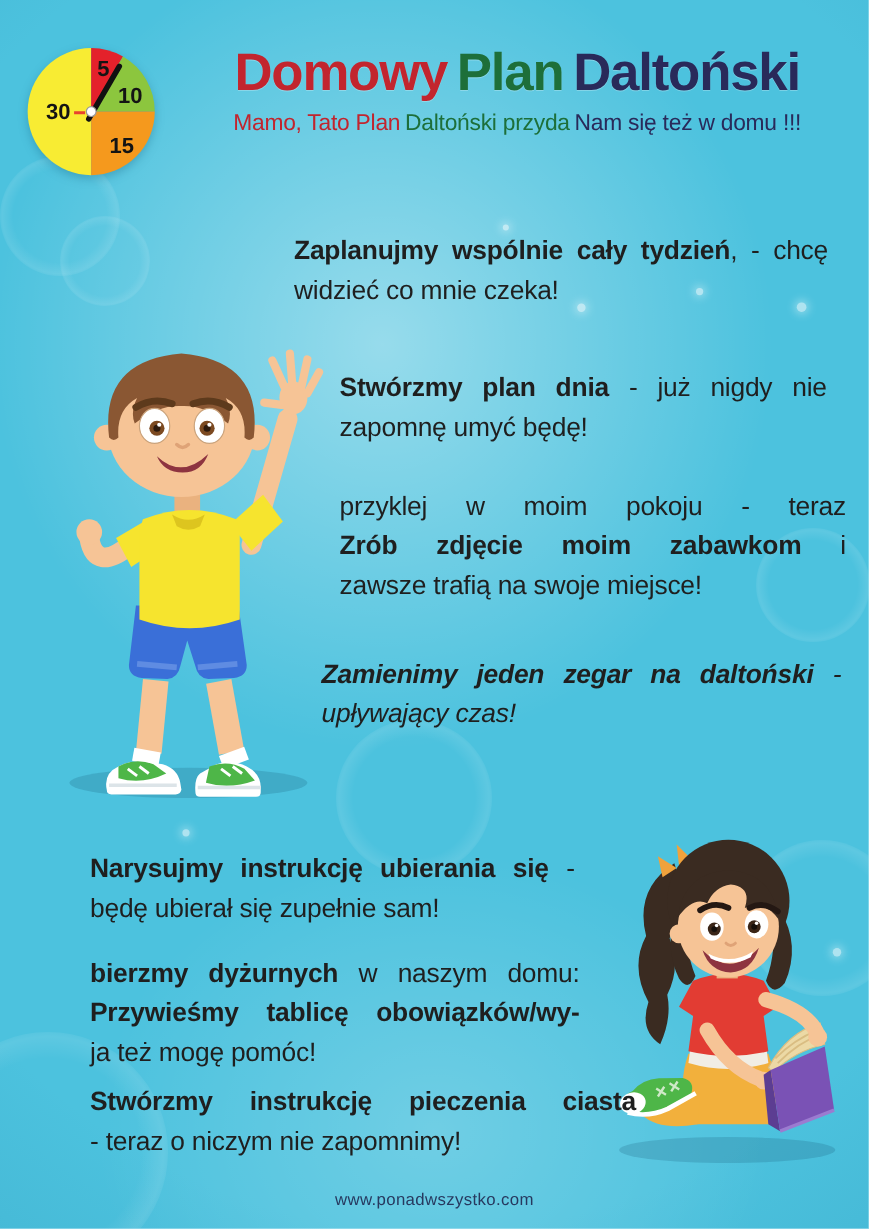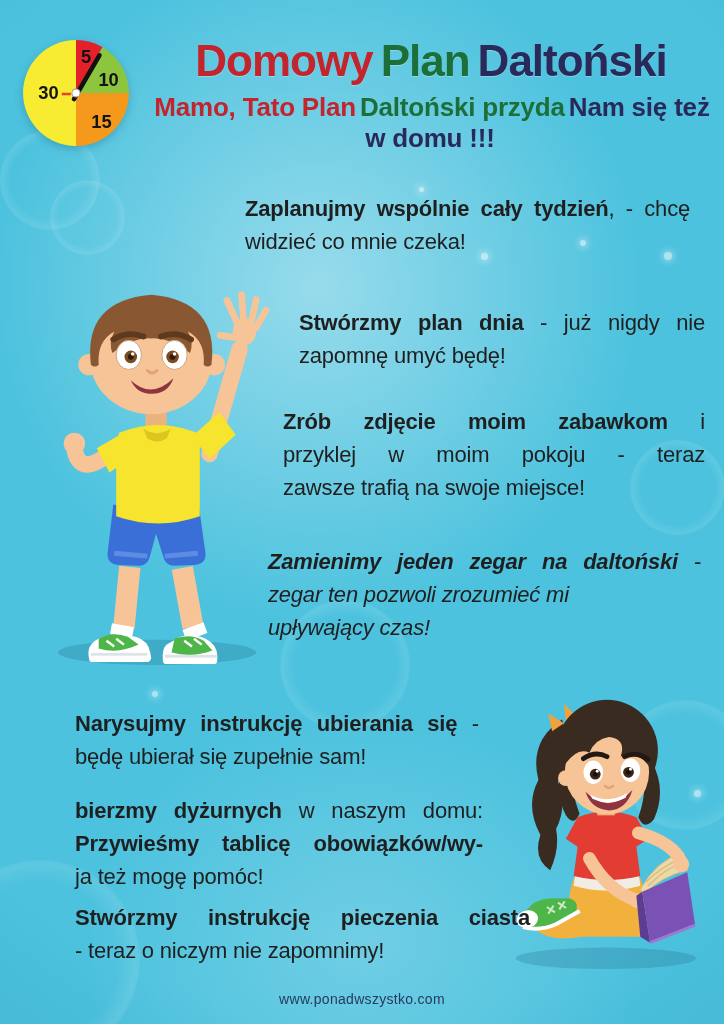--- a/index.html
+++ b/index.html
@@ -13,38 +13,38 @@
       var(--bg,#4cc2de);
   }
   .bokeh{position:absolute;border-radius:50%;pointer-events:none;
     background:radial-gradient(circle, rgba(255,255,255,0) 55%, rgba(255,255,255,0.10) 68%, rgba(255,255,255,0.02) 74%, rgba(255,255,255,0) 78%);}
   .sparkle{position:absolute;border-radius:50%;background:#fff;opacity:.55;box-shadow:0 0 7px 2px rgba(255,255,255,.7);}
 
   
   .header{position:absolute;left:148px;top:36px;width:566px;text-align:center;}
   .title{font-size:44px;font-weight:700;line-height:1.12;letter-spacing:-1px;
     text-shadow:0 1px 0 rgba(255,255,255,.25);}
-  .subtitle{font-size:26px;font-weight:700;margin-top:7px;letter-spacing:-0.2px;}
+  .subtitle{font-size:19px;font-weight:400;margin-top:7px;letter-spacing:-0.2px;}
   .c-red{color:var(--title-red,#c2252e);}
   .c-green{color:var(--title-green,#1d6f3a);}
   .c-navy{color:var(--title-navy,#292a5a);}
   .title span{margin:0 4px;}
   .subtitle span{margin:0 2px;}
 
   
   .clock{position:absolute;left:21px;top:38px;width:110px;height:110px;
     filter:drop-shadow(0 3px 4px rgba(0,60,90,.25));}
   .clock text{font-family:"Liberation Sans",sans-serif;font-weight:700;fill:#141414;}
 
   
   .item{position:absolute;color:var(--text,#1f1f1f);font-size:22px;line-height:33px;letter-spacing:-0.2px;}
   .item .b{font-weight:700;}
   .line.wide{text-align:justify;text-align-last:justify;}
   .item1{left:245px;top:192px;width:445px;}
-  .item2{left:299px;top:306px;width:406px;}
+  .item2{left:283px;top:306px;width:406px;}
   .item3{left:283px;top:405px;width:422px;}
   .item4{left:268px;top:545px;width:433px;font-style:italic;}
   .item5{left:75px;top:707px;width:404px;}
   .item6{left:75px;top:794px;width:408px;}
   .item7{left:75px;top:901px;width:455px;}
 
   
   .boy{position:absolute;left:15px;top:248px;width:285px;height:418px;}
   .girl{position:absolute;left:492px;top:690px;width:228px;height:284px;}
 
@@ -211,27 +211,26 @@
   <div id="items">
       <div class="item item1">
         <div class="line wide"><span class="b">Zaplanujmy wspólnie cały tydzień</span><span>, - chcę</span></div>
         <div class="line"><span>widzieć co mnie czeka!</span></div>
       </div>
       <div class="item item2">
         <div class="line wide"><span class="b">Stwórzmy plan dnia</span><span> - już nigdy nie</span></div>
         <div class="line"><span>zapomnę umyć będę!</span></div>
       </div>
       <div class="item item3">
+        <div class="line wide"><span>przyklej w moim pokoju - teraz</span></div>
         <div class="line wide"><span class="b">Zrób zdjęcie moim zabawkom</span><span> i</span></div>
-        <div class="line wide"><span>przyklej w moim pokoju - teraz</span></div>
         <div class="line"><span>zawsze trafią na swoje miejsce!</span></div>
       </div>
       <div class="item item4">
         <div class="line wide"><span class="b">Zamienimy jeden zegar na daltoński</span><span> -</span></div>
-        <div class="line"><span>zegar ten pozwoli zrozumieć mi</span></div>
         <div class="line"><span>upływający czas!</span></div>
       </div>
       <div class="item item5">
         <div class="line wide"><span class="b">Narysujmy instrukcję ubierania się</span><span> -</span></div>
         <div class="line"><span>będę ubierał się zupełnie sam!</span></div>
       </div>
       <div class="item item6">
         <div class="line wide"><span class="b">bierzmy dyżurnych</span><span> w naszym domu:</span></div>
         <div class="line wide"><span class="b">Przywieśmy tablicę obowiązków/wy-</span></div>
         <div class="line"><span>ja też mogę pomóc!</span></div>

